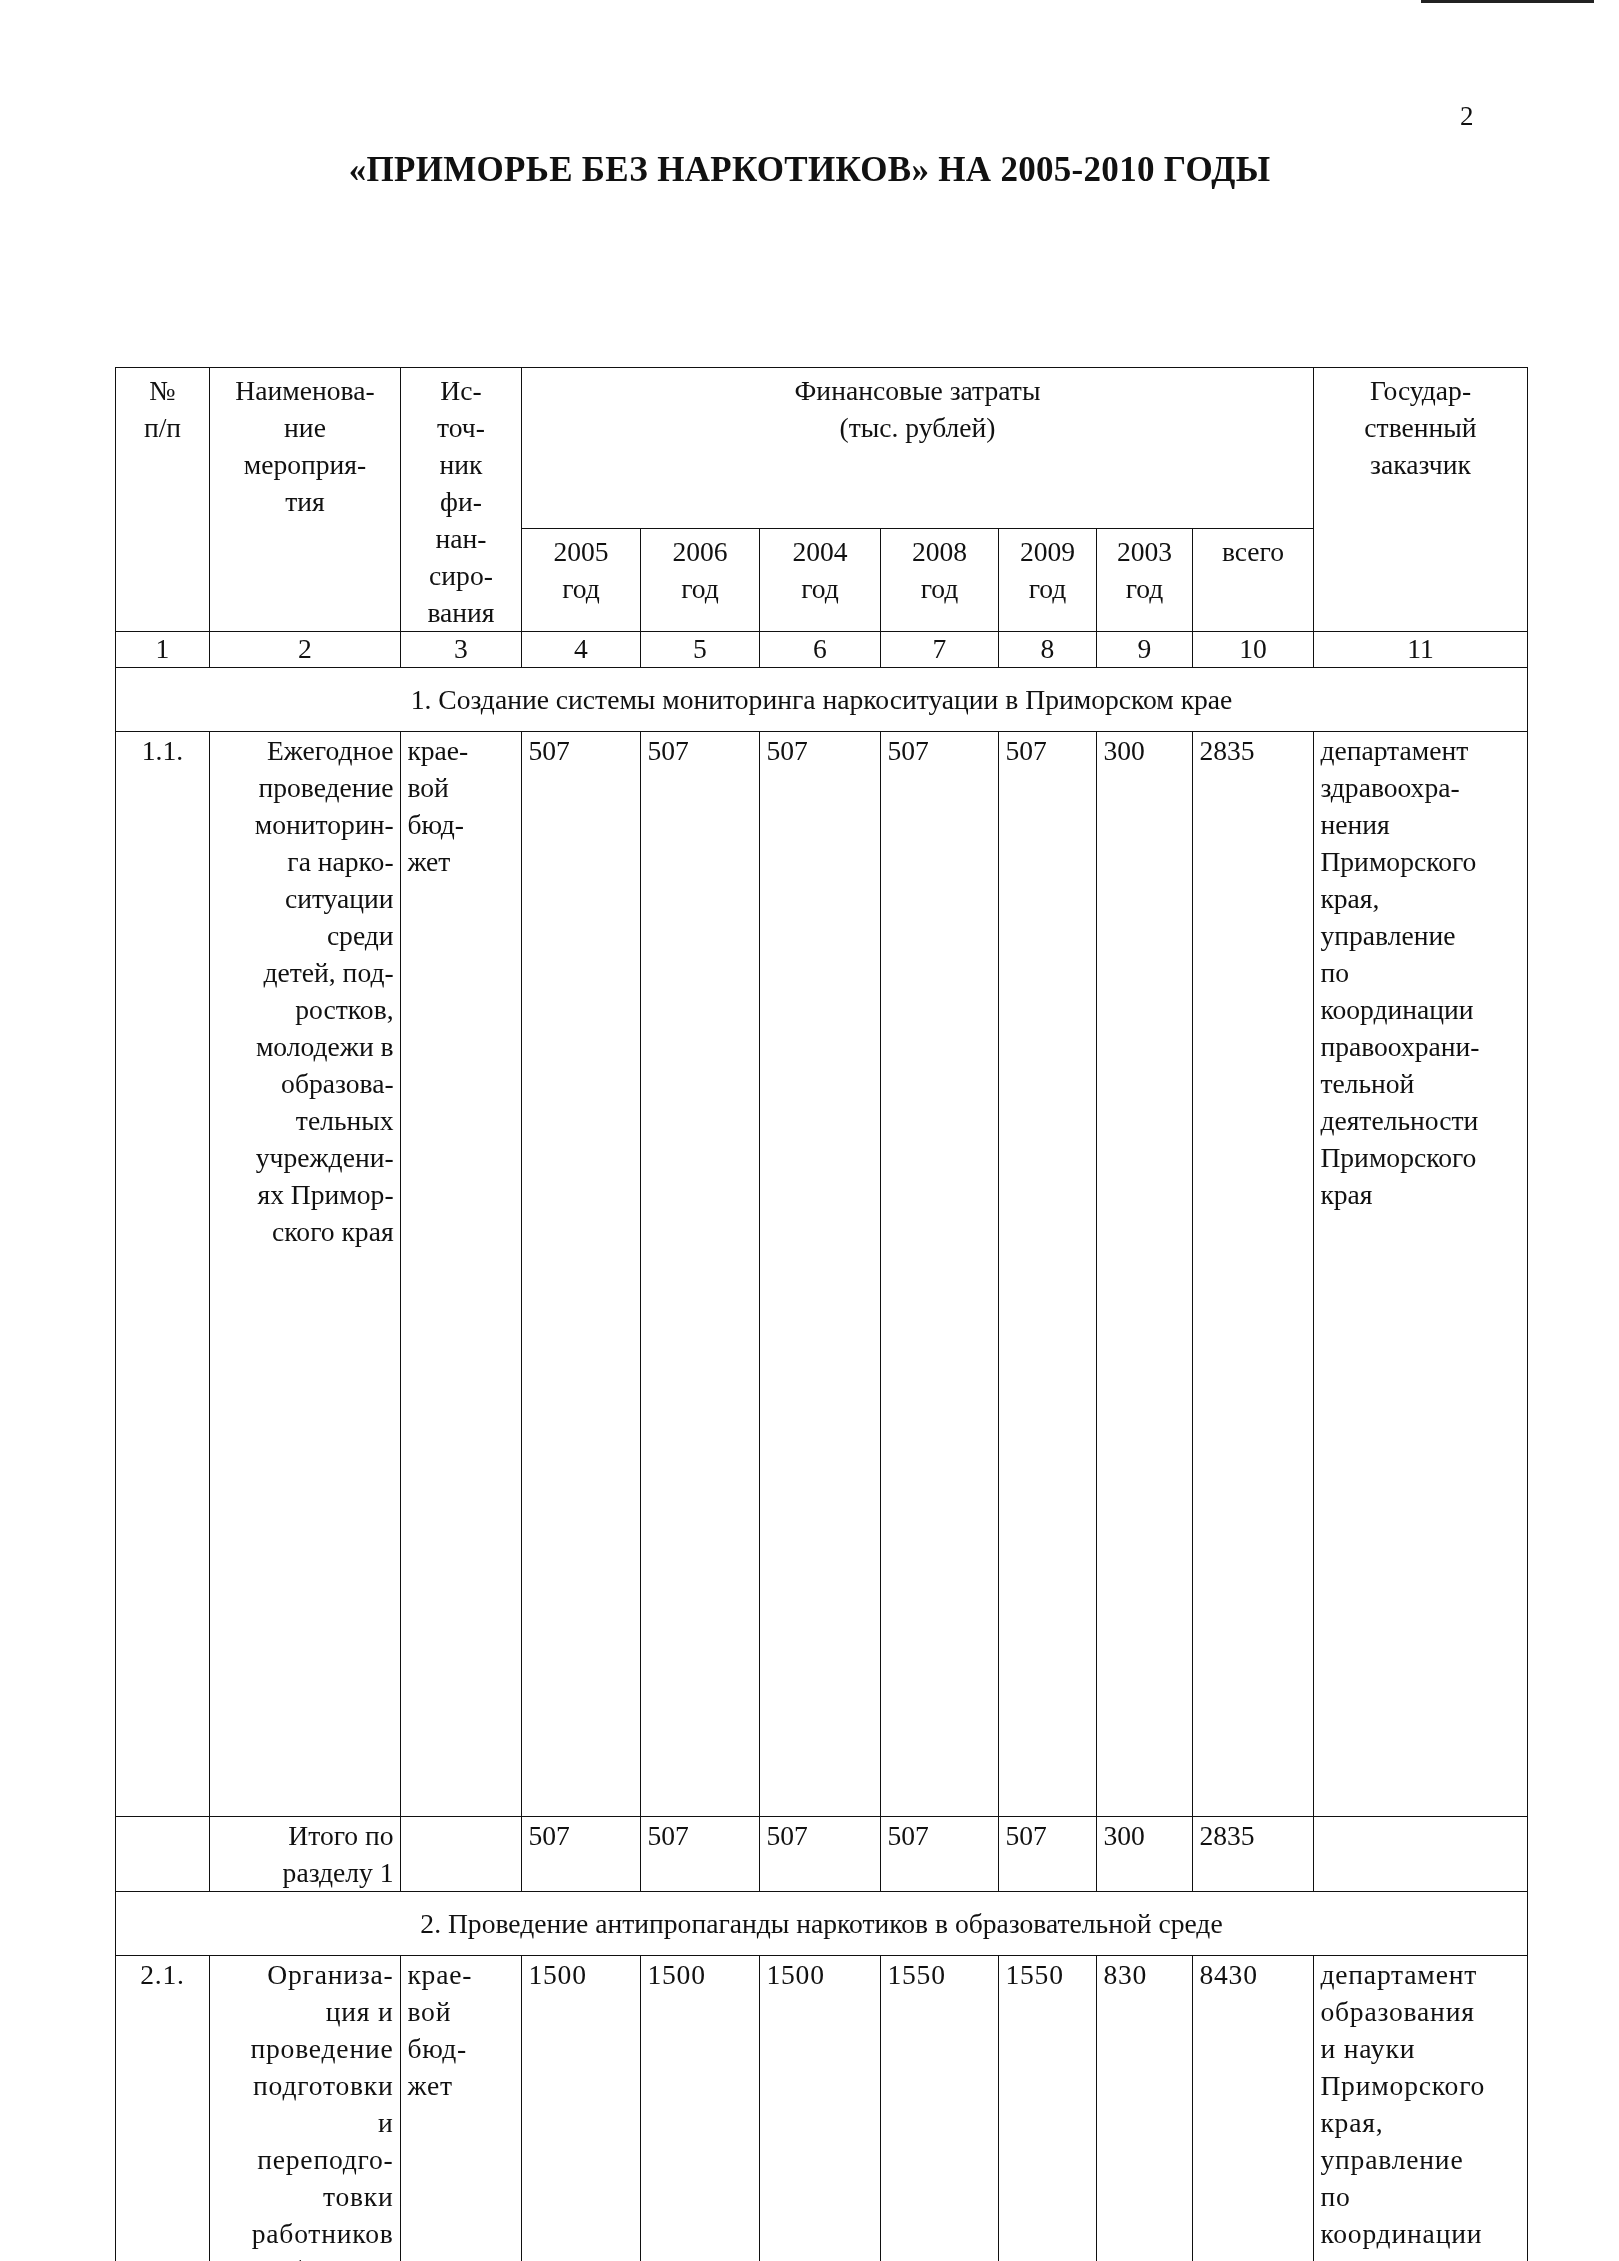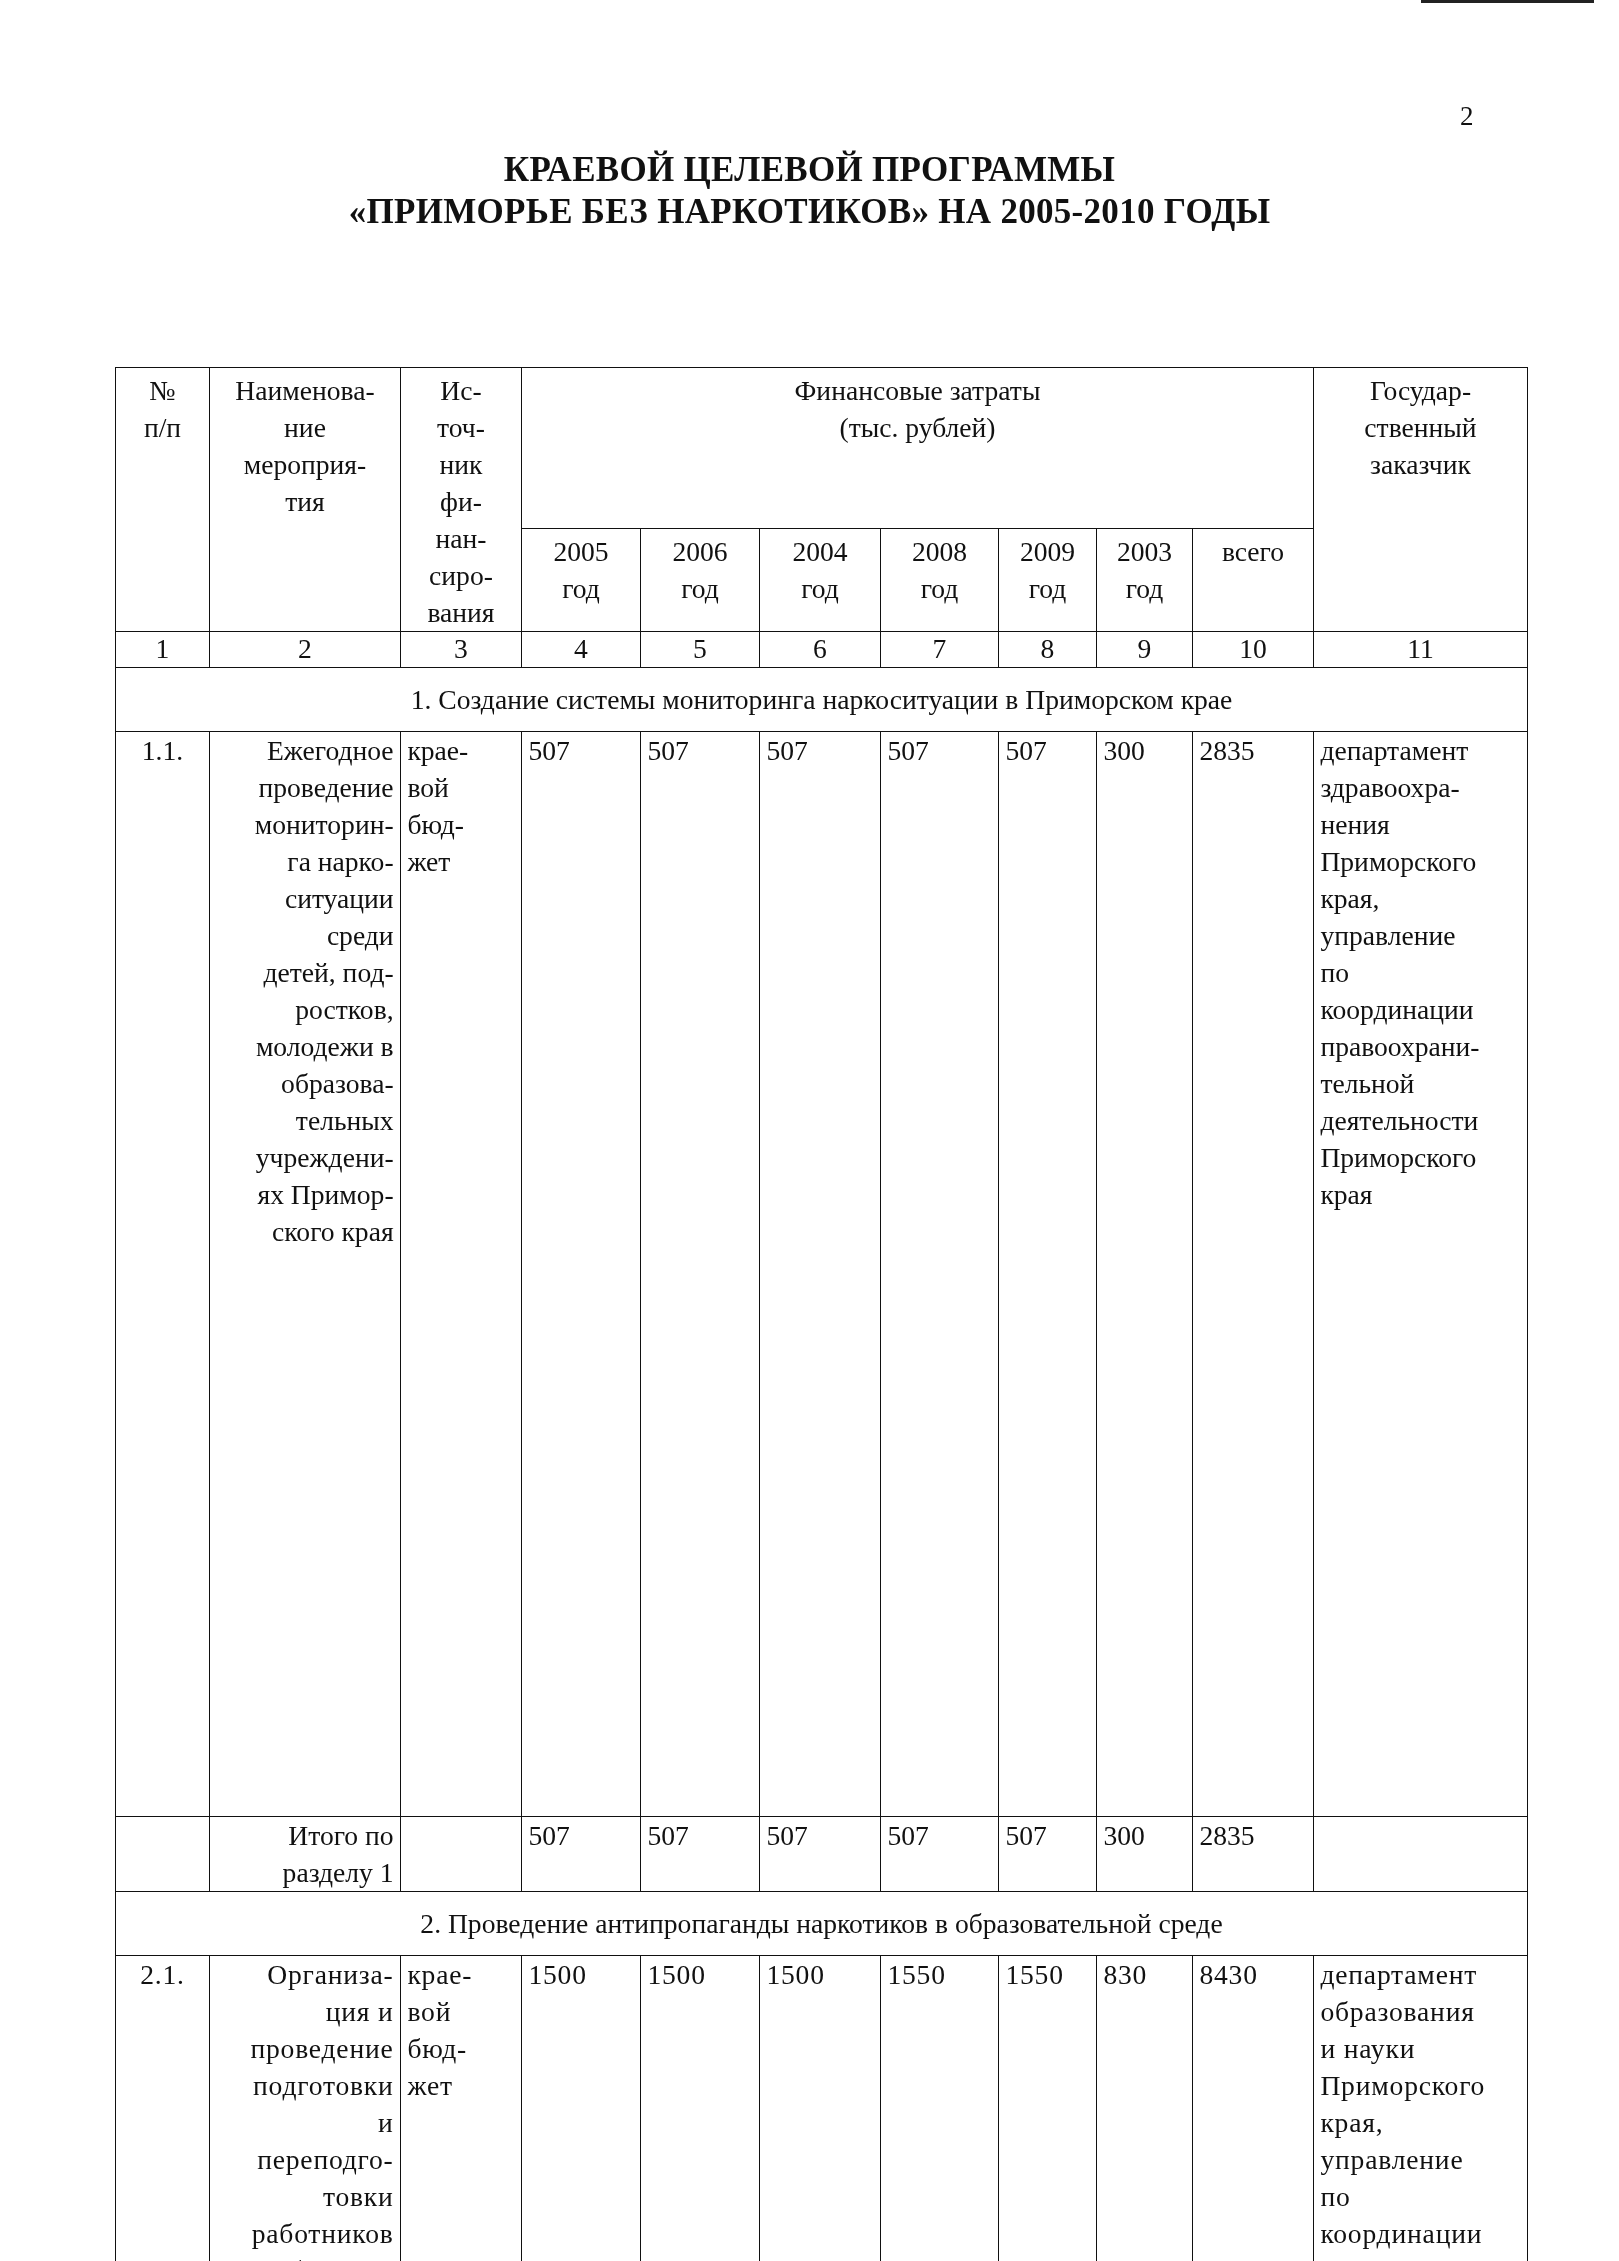--- a/index.html
+++ b/index.html
@@ -46,21 +46,20 @@
     font-family: "Liberation Serif", serif; letter-spacing: 0.8px;
   }
 </style>
 </head>
 <body>
 
 <div class="scanline"></div>
 <div class="page-number">2</div>
 
 <div class="title-block">
-  <div>КРАЕВОЙ ЦЕЛЕВОЙ ПРОГРАММЫ</div>
   <div>«ПРИМОРЬЕ БЕЗ НАРКОТИКОВ» НА 2005-2010 ГОДЫ</div>
 </div>
 
 <table class="plan">
   <colgroup>
     <col style="width:94px">
       <col style="width:191px">
       <col style="width:121px">
     <col style="width:119px">
       <col style="width:119px">

